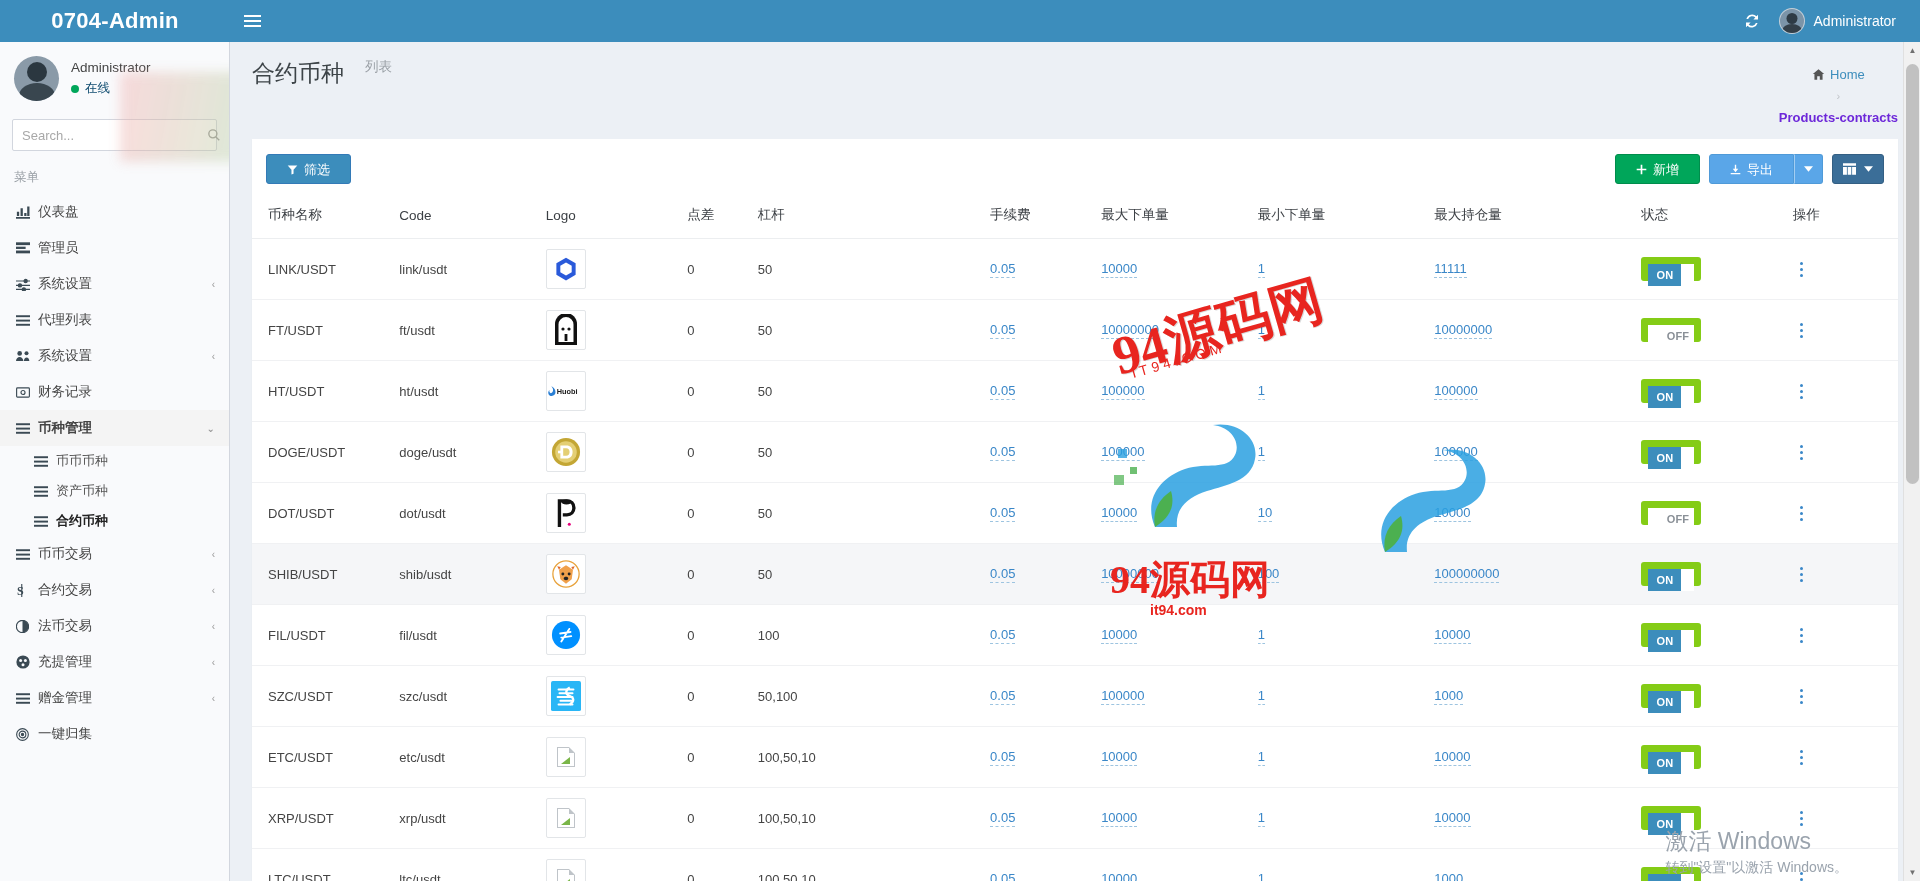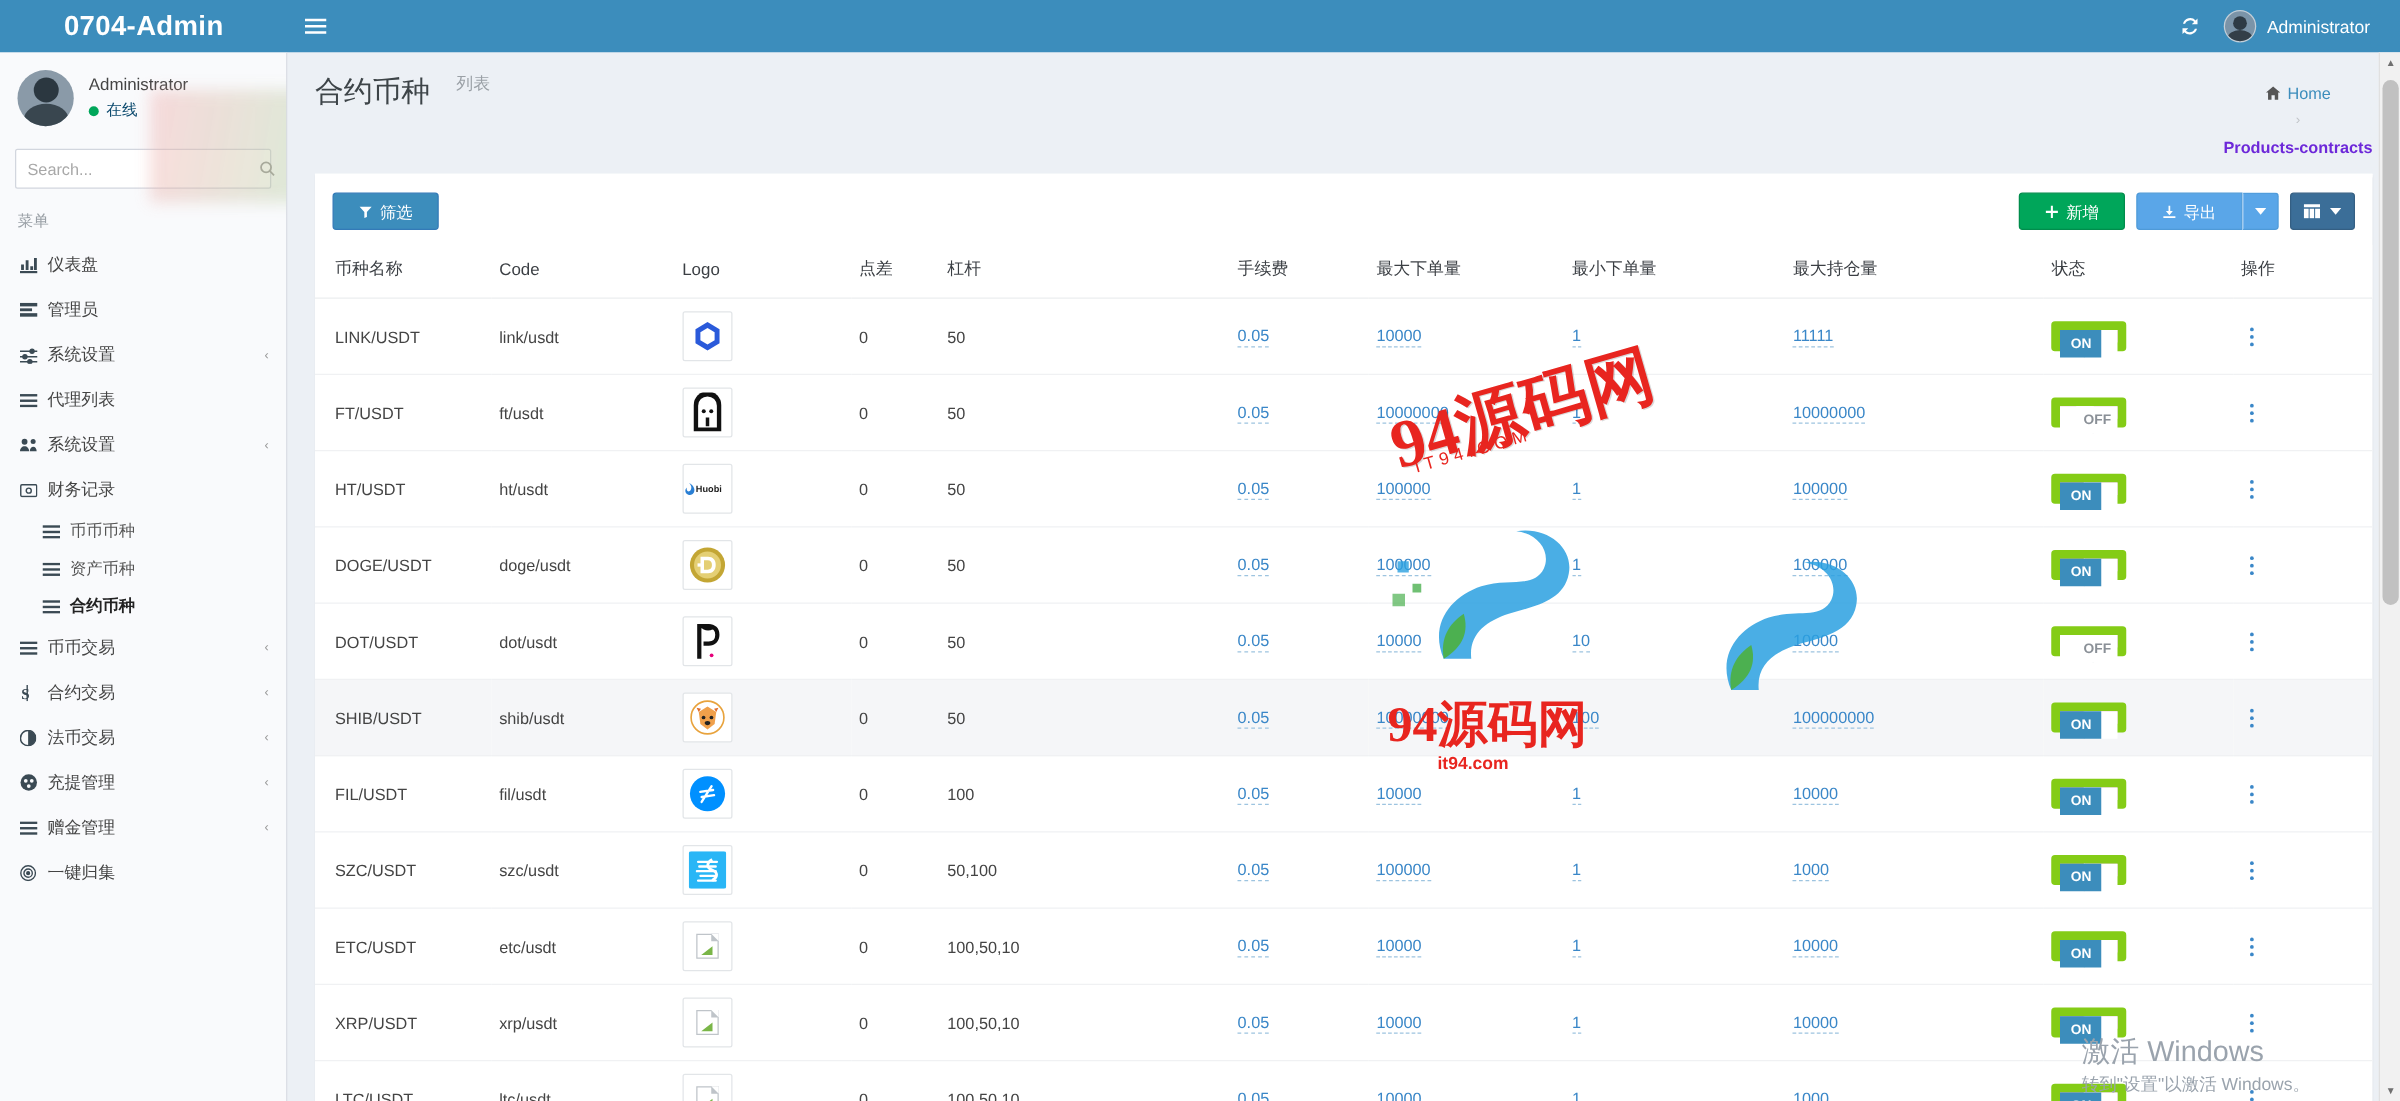--- a/index.html
+++ b/index.html
@@ -427,20 +427,31 @@
           </div>
           <div class="menu-item">
             <span class="mi-icon">
               <svg width="14" height="11" viewBox="0 0 16 12" fill="none" stroke="#3b4a54" stroke-width="1.3">
                 <rect x=".7" y=".7" width="14.6" height="10.6" rx="1"></rect>
                 <circle cx="8" cy="6" r="2.3"></circle>
               </svg>
             </span>
             <span class="mi-label">财务记录</span>
             <span class="mi-arrow"></span>
+          </div>
+          <div class="menu-item open">
+            <span class="mi-icon">
+              <svg width="14" height="11" viewBox="0 0 16 12" fill="#3b4a54">
+                <rect y="0" width="16" height="2.2"></rect>
+                <rect y="5" width="16" height="2.2"></rect>
+                <rect y="9.8" width="16" height="2.2"></rect>
+              </svg>
+            </span>
+            <span class="mi-label">币种管理</span>
+            <span class="mi-arrow">⌄</span>
           </div>
           <div class="menu-sub">
             <div class="menu-item">
               <span class="mi-icon">
                 <svg width="14" height="11" viewBox="0 0 16 12" fill="#3b4a54">
                   <rect y="0" width="16" height="2.2"></rect>
                   <rect y="5" width="16" height="2.2"></rect>
                   <rect y="9.8" width="16" height="2.2"></rect>
                 </svg>
               </span>

